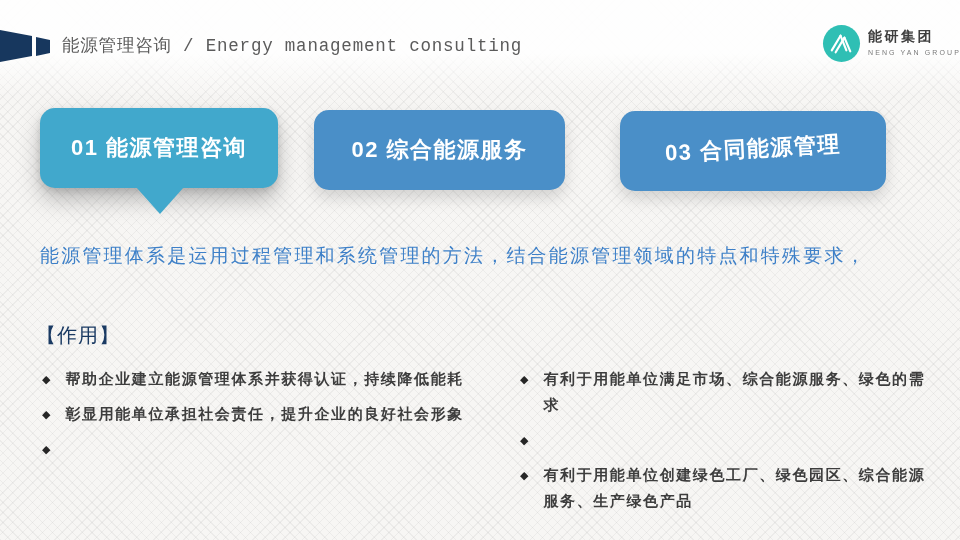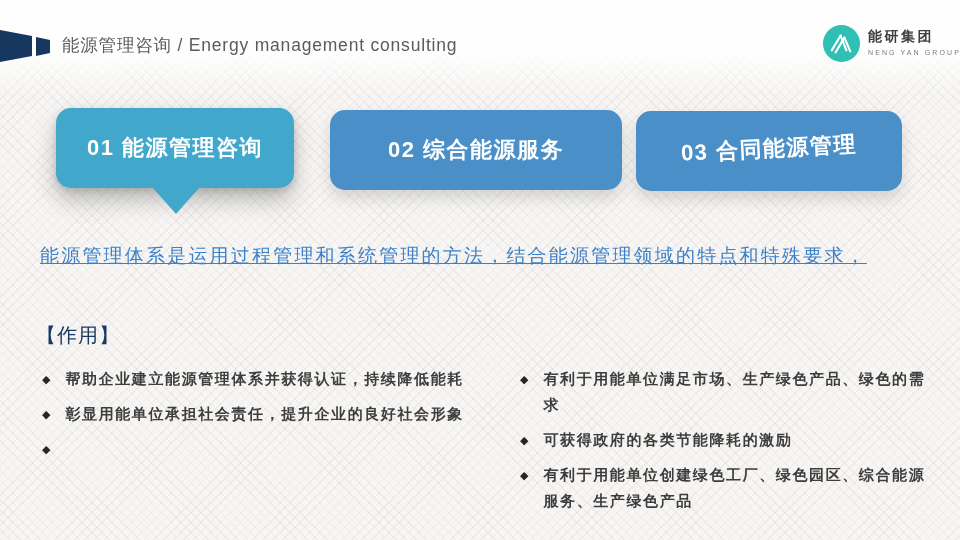--- a/index.html
+++ b/index.html
@@ -21,67 +21,68 @@
     position:absolute;left:0;top:0;right:0;height:96px;
     background:linear-gradient(180deg, rgba(255,255,255,0.92) 55%, rgba(255,255,255,0) 100%);
   }
   .header-accent{
     position:absolute;left:0;top:27px;width:52px;height:38px;
   }
   .page-title{
     position:absolute;left:62px;top:33px;
     font-size:17.5px;color:#5b5b5b;letter-spacing:0.8px;
     white-space:nowrap;
+    font-family:Liberation Mono, monospace;
   }
   .logo{
     position:absolute;left:822px;top:24px;
     display:flex;align-items:flex-start;
   }
   .logo-icon{width:39px;height:39px;flex:none;}
   .logo-text{margin-left:7px;padding-top:3px;}
   .logo-zh{
     font-size:14px;font-weight:bold;color:#3f3f3f;
     letter-spacing:2.5px;line-height:19px;white-space:nowrap;
   }
   .logo-en{
     font-size:7px;color:#7a7a7a;letter-spacing:2.1px;
     margin-top:3px;white-space:nowrap;
   }
   .tab{
     position:absolute;
     display:flex;align-items:center;justify-content:center;
     color:#ffffff;font-weight:bold;font-size:22px;letter-spacing:1.5px;
-    border-radius:15px;white-space:nowrap;cursor:pointer;margin-left:16px;
+    border-radius:15px;white-space:nowrap;cursor:pointer;
   }
   .tab-active{
     left:40px;top:108px;width:238px;height:80px;
     background:#41a8cc;
     box-shadow:0 12px 22px rgba(110,110,110,0.45), 0 3px 6px rgba(120,120,120,0.25);
   }
   .tab-pointer{
     position:absolute;left:96px;top:79px;
     width:0;height:0;
     border-left:24px solid transparent;
     border-right:24px solid transparent;
     border-top:27px solid #41a8cc;
   }
   .tab-2{
-    left:314px;top:110px;width:292px;height:80px;
+    left:314px;top:110px;width:251px;height:80px;
     background:#4a8fc8;
     box-shadow:0 8px 15px rgba(130,130,130,0.30);
   }
   .tab-3{
     left:620px;top:111px;width:266px;height:80px;
     background:#4a8fc8;
     box-shadow:0 8px 15px rgba(130,130,130,0.30);
   }
   .tab-3 .tab-label{transform:rotate(-3deg) translateY(-2px);}
   .description{
     position:absolute;left:40px;top:240px;width:880px;
-    font-size:19px;color:#3e80c8;letter-spacing:2.2px;line-height:31px;text-decoration:underline;
+    font-size:19px;color:#3e80c8;letter-spacing:2.2px;line-height:31px;
   }
   .section-heading{
     position:absolute;left:36px;top:322px;
     font-size:20px;font-weight:normal;color:#1a3a63;letter-spacing:1px;
   }
   .bullet-col{position:absolute;top:366px;}
   .bullet-col-left{left:42px;width:436px;}
   .bullet-col-right{left:520px;width:414px;}
   .bullet-item{
     display:flex;align-items:flex-start;
@@ -154,25 +155,24 @@
       <span class="bullet-text">彰显用能单位承担社会责任，提升企业的良好社会形象</span>
     </div>
     <div class="bullet-item">
       <span class="diamond">◆</span>
     </div>
   </div>
 
   <div class="bullet-col bullet-col-right">
     <div class="bullet-item">
       <span class="diamond">◆</span>
-      <span class="bullet-text">有利于用能单位满足市场、生产绿色产品、绿色的需求</span>
+      <span class="bullet-text">有利于用能单位满足市场、综合能源服务、绿色的需求</span>
     </div>
     <div class="bullet-item">
       <span class="diamond">◆</span>
-      <span class="bullet-text">可获得政府的各类节能降耗的激励</span>
     </div>
     <div class="bullet-item">
       <span class="diamond">◆</span>
       <span class="bullet-text">有利于用能单位创建绿色工厂、绿色园区、综合能源服务、生产绿色产品</span>
     </div>
   </div>
 
 </div>
 
 </body></html>

